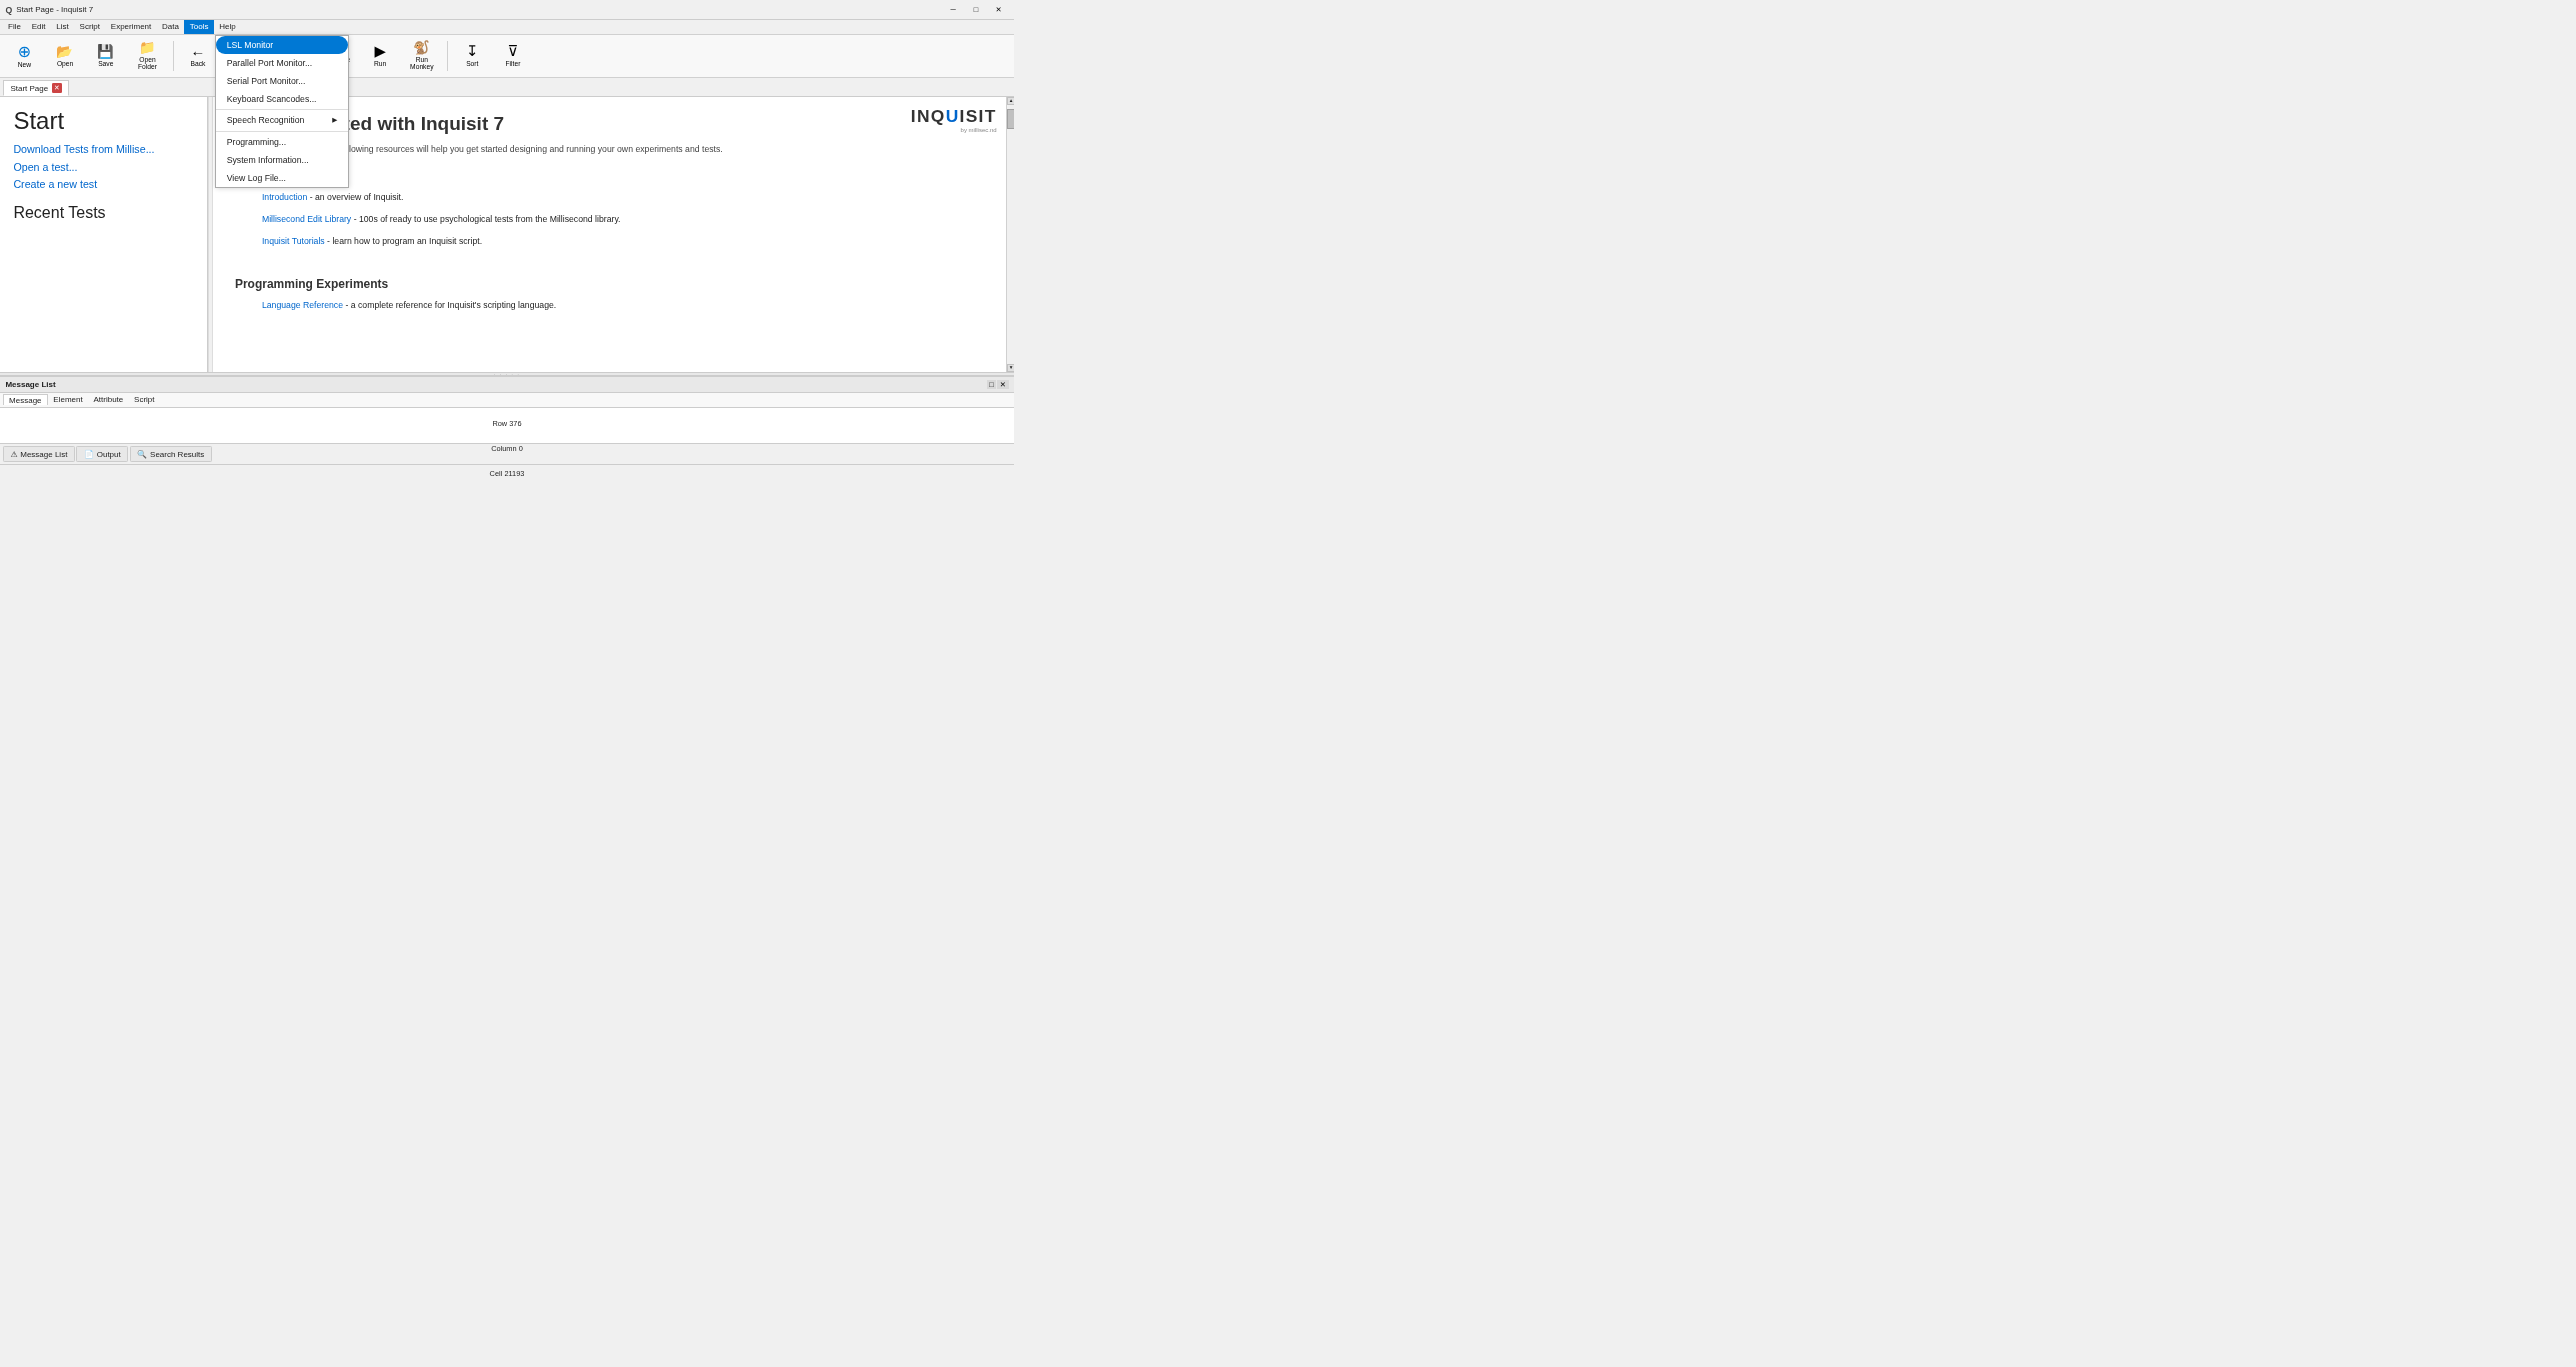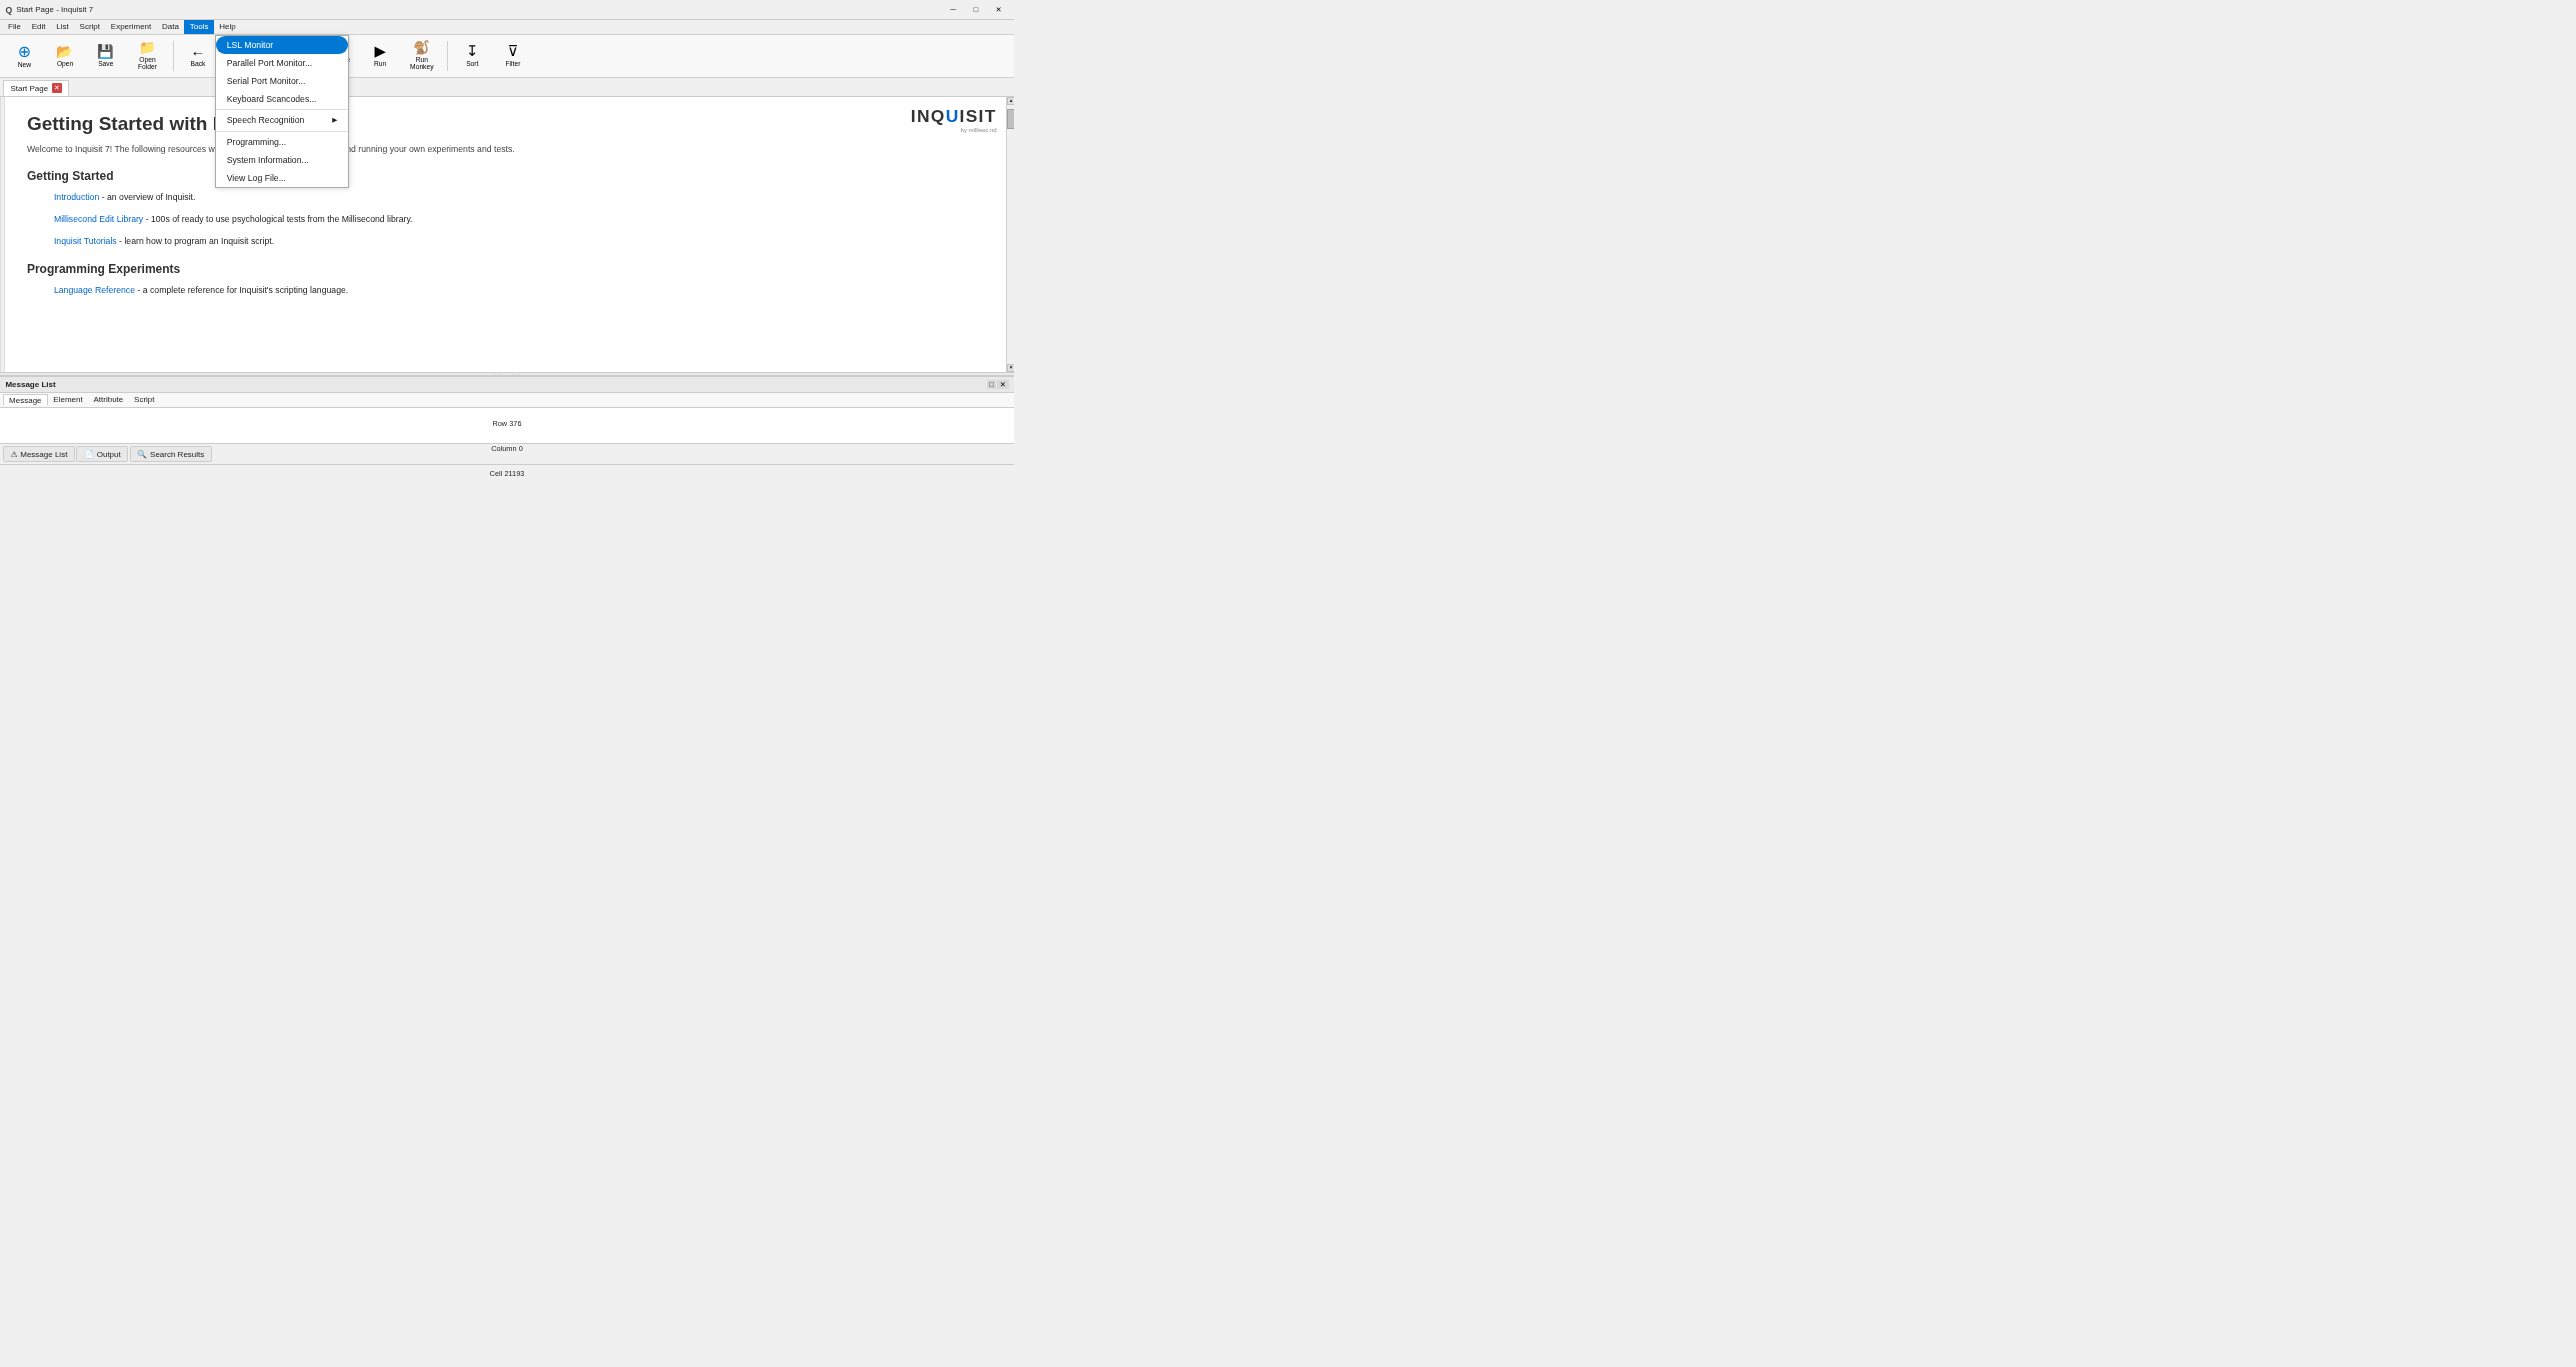--- a/index.html
+++ b/index.html
@@ -318,20 +318,27 @@
 
 <div class="tab-bar">
   <div class="tab active">
     <span>Start Page</span>
     <span class="close-btn">✕</span>
   </div>
 </div>
 
 <div class="main-area" style="height:275px;">
 
+  <div class="left-panel">
+    <div class="start-title">Start</div>
+    <a class="start-link">Download Tests from Millise...</a>
+    <a class="start-link">Open a test...</a>
+    <a class="start-link">Create a new test</a>
+    <div class="recent-title">Recent Tests</div>
+  </div>
 
   <div style="width:5.4px;background:#f0f0f0;border-left:0.7px solid #ddd;border-right:0.7px solid #ddd;cursor:ew-resize;"></div>
 
   <div class="right-panel">
 
     <div style="position:absolute;top:9.4px;right:9.4px;text-align:right;">
       <div style="font-size:17.4px;font-weight:700;letter-spacing:1.3px;color:#333;">
         INQ<span style="color:#0066cc;">U</span>ISIT
       </div>
       <div style="font-size:6px;color:#888;text-align:right;">by millisec.nd</div>
@@ -345,21 +352,21 @@
     <div class="content-item">
       <a class="content-link">Introduction</a><span> - an overview of Inquisit.</span>
     </div>
     <div class="content-item">
       <a class="content-link">Millisecond Edit Library</a><span> - 100s of ready to use psychological tests from the Millisecond library.</span>
     </div>
     <div class="content-item">
       <a class="content-link">Inquisit Tutorials</a><span> - learn how to program an Inquisit script.</span>
     </div>
 
-    <h2 class="content-h2" style="margin-top:13px;">Programming Experiments</h2>
+    <h2 class="content-h2" style="margin-top:28px;">Programming Experiments</h2>
 
     <div class="content-item">
       <a class="content-link">Language Reference</a><span> - a complete reference for Inquisit's scripting language.</span>
     </div>
   </div>
 
   <div class="right-scroll">
     <div class="scroll-btn">▲</div>
     <div style="flex:1;position:relative;">
       <div class="scroll-thumb" style="position:absolute;top:2.7px;"></div>

